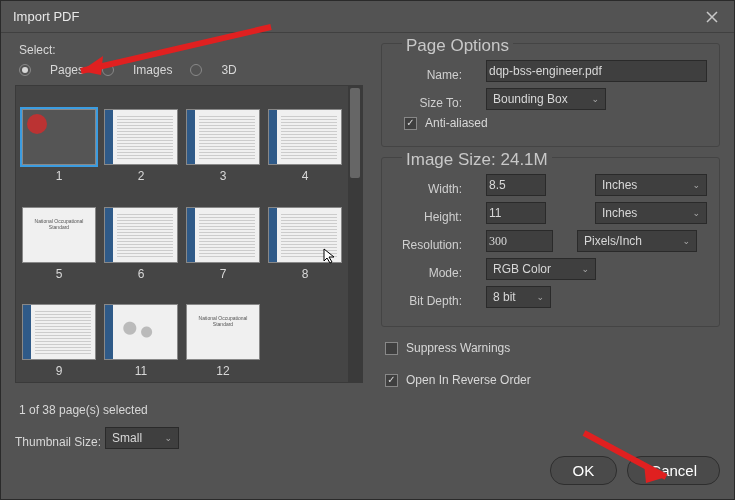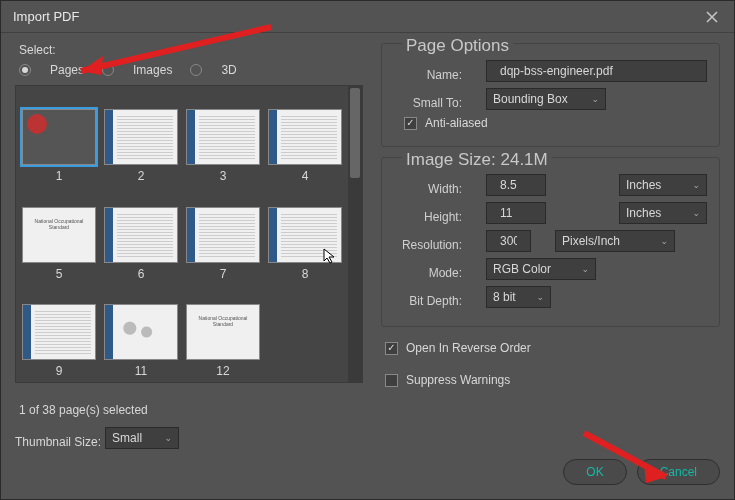--- a/index.html
+++ b/index.html
@@ -41,35 +41,35 @@
 
 .status-line { margin-top: 20px; margin-left: 4px; font-size: 12px; }
 .thumb-size-row { display: flex; align-items: flex-end; gap: 4px; margin-top: 10px; margin-left: 0; }
 
 .right-panel { flex: 1; display: flex; flex-direction: column; gap: 10px; }
 .fieldset { border: 1px solid #444; border-radius: 3px; padding: 10px 12px 12px 12px; position: relative; }
 .legend { position: absolute; top: -8px; left: 20px; background: #535353; padding: 0 4px; font-size: 17px; color: #c8c8c8; }
 
 .form-row { display: flex; align-items: flex-end; margin: 6px 0; gap: 24px; }
 .form-label { width: 68px; text-align: right; font-size: 12px; color: #d0d0d0; }
-.text-input { background: #3f3f3f; border: 1px solid #2a2a2a; color: #d8d8d8; padding: 3px 13px; font-size: 12px; height: 22px; }
+.text-input { background: #3f3f3f; border: 1px solid #2a2a2a; color: #d8d8d8; padding: 3px 2px; font-size: 12px; height: 22px; }
 .text-input.wide { flex: 1; }
 .text-input.sm { width: 60px; }
 .select { background: #3f3f3f; border: 1px solid #2a2a2a; color: #d8d8d8; padding: 3px 6px; font-size: 12px; height: 22px; display: inline-flex; align-items: center; gap: 6px; justify-content: space-between; }
-.select.unit { width: 88px; }
+.select.unit { width: 112px; }
 .select.sm { width: 65px; }
 .chev { font-size: 9px; color: #aaa; }
 
 .checkbox { display: flex; align-items: center; gap: 8px; margin: 4px 0 4px 10px; }
 .check-box { width: 13px; height: 13px; border: 1px solid #888; background: #3f3f3f; display: inline-flex; align-items: center; justify-content: center; }
 .check-box.on { background: #3f3f3f; }
 .check-box.on::after { content: "✓"; font-size: 10px; color: #d8d8d8; line-height: 1; }
 
 .button-row { display: flex; gap: 10px; justify-content: flex-end; margin-top: auto; padding-top: 16px; }
-.btn { background: #4a4a4a; border: 1px solid #2e2e2e; border-radius: 14px; color: #14b8a6; padding: 5px 22px; font-size: 12px; }
+.btn { background: #4a4a4a; border: 1px solid #2e2e2e; border-radius: 14px; color: #ffffff; padding: 5px 22px; font-size: 15px; }
 .btn.primary { border: 1px solid #2e2e2e; }
 
 .arrow { position: absolute; pointer-events: none; }
 .arrow-body { stroke: #e02020; stroke-width: 6; fill: none; }
 .arrow-head { fill: #e02020; }
 </style>
 </head>
 <body>
 
 <div class="dialog">
@@ -174,21 +174,21 @@
 
     <div class="right-panel">
 
       <div class="fieldset">
         <div class="legend">Page Options</div>
         <div class="form-row">
           <span class="form-label">Name:</span>
           <input class="text-input wide" value="dqp-bss-engineer.pdf" style="">
         </div>
         <div class="form-row">
-          <span class="form-label">Small To:</span>
+          <span class="form-label">Size To:</span>
           <span class="select" style="width:120px;">
             <span>Bounding Box</span>
               <span class="chev">⌄</span>
           </span>
         </div>
         <label class="checkbox">
           <span class="check-box on"></span>
           <span>Anti-aliased</span>
         </label>
       </div>
@@ -208,21 +208,21 @@
           <span class="form-label">Height:</span>
           <input class="text-input sm" value="11" style="">
           <span style="flex:1"></span>
           <span class="select unit">
             <span>Inches</span>
               <span class="chev">⌄</span>
           </span>
         </div>
         <div class="form-row" style="margin-left:-10px;">
           <span class="form-label" style="width:78px;">Resolution:</span>
-          <input class="text-input" style="width: 45px;" value="300">
+          <input class="text-input" style="width: 67px; font-family: Liberation Serif, serif;" value="300">
           <span class="select" style="width:120px;">
             <span>Pixels/Inch</span>
               <span class="chev">⌄</span>
           </span>
         </div>
         <div class="form-row">
           <span class="form-label">Mode:</span>
           <span class="select" style="width:110px;">
             <span>RGB Color</span>
               <span class="chev">⌄</span>
@@ -230,28 +230,28 @@
         </div>
         <div class="form-row">
           <span class="form-label">Bit Depth:</span>
           <span class="select sm">
             <span>8 bit</span>
               <span class="chev">⌄</span>
           </span>
         </div>
       </div>
 
+      <label class="checkbox" style="margin-left:4px;">
+        <span class="check-box"></span>
+        <span>Suppress Warnings</span>
+      </label>
       <label class="checkbox" style="margin-left:4px;">
         <span class="check-box on"></span>
         <span>Open In Reverse Order</span>
       </label>
-      <label class="checkbox" style="margin-left:4px;">
-        <span class="check-box"></span>
-        <span>Suppress Warnings</span>
-      </label>
 
       <div class="button-row">
         <button class="btn primary">OK</button>
         <button class="btn">Cancel</button>
       </div>
     </div>
 
     <svg class="arrow" style="right:40px; bottom:4px;" width="120" height="70">
       <line class="arrow-body" x1="10" y1="8" x2="92" y2="52"></line>
       <polygon class="arrow-head" points="92,52 70,38 72,58"></polygon>

